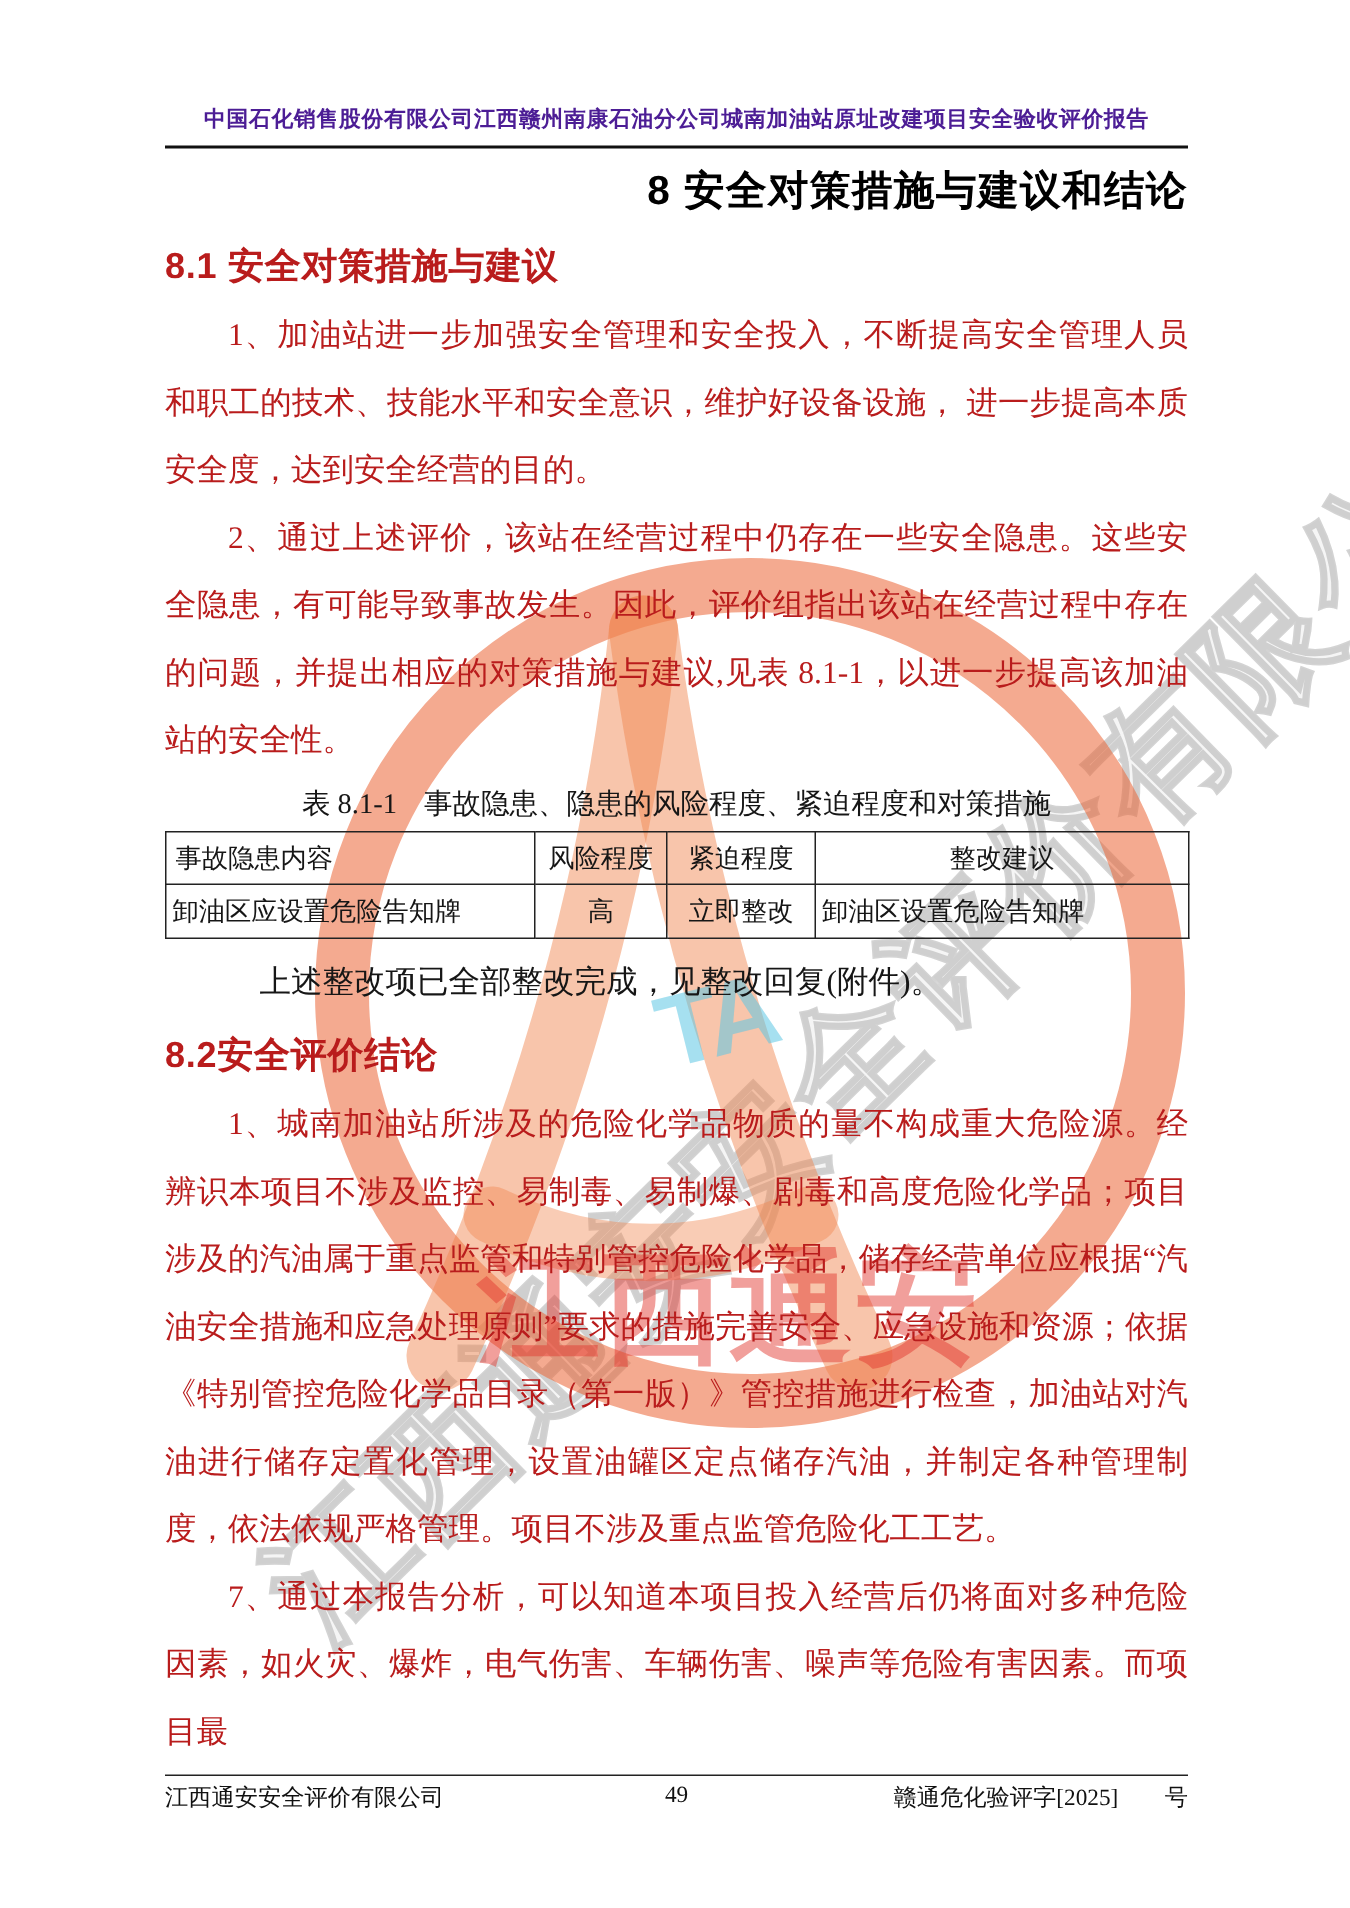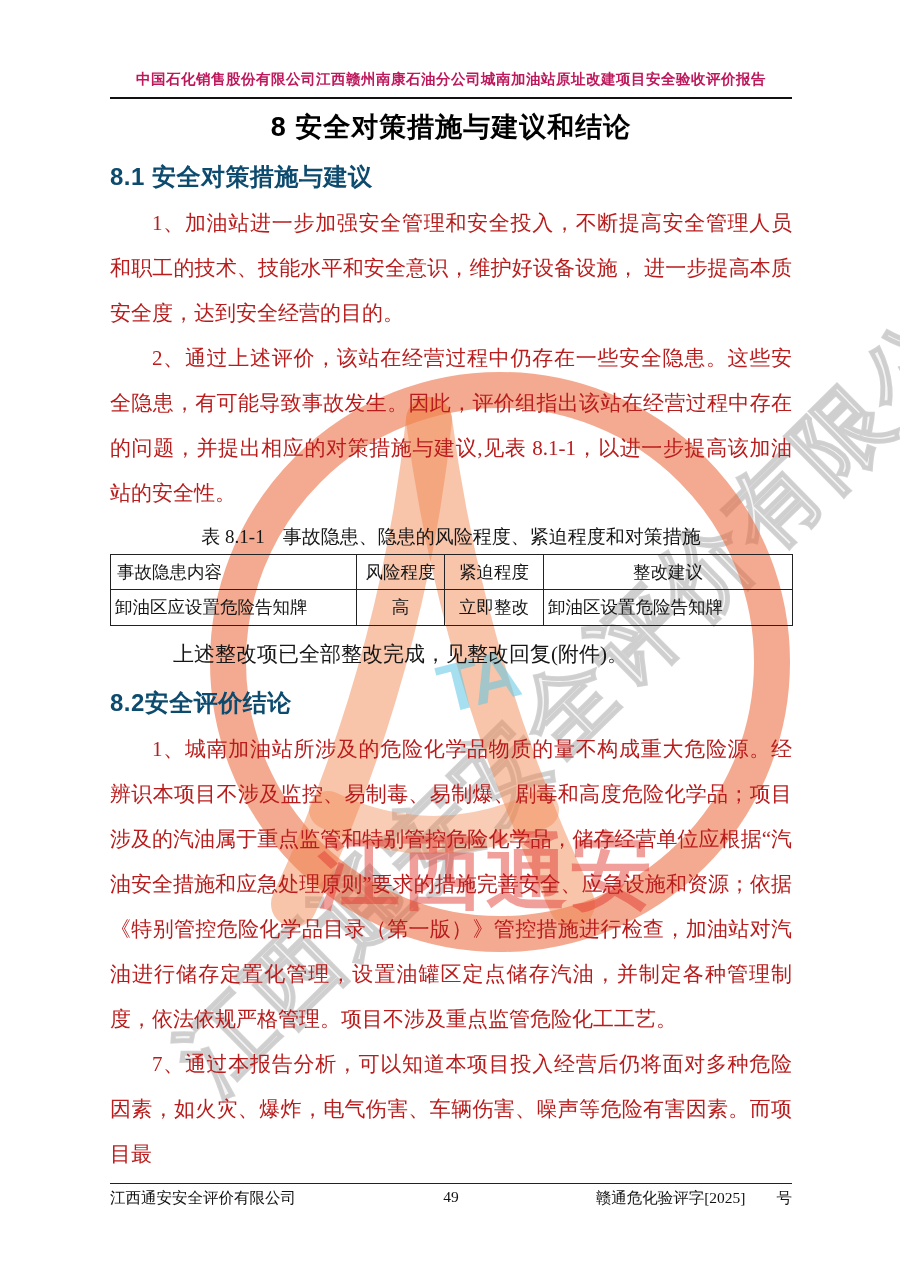--- a/index.html
+++ b/index.html
@@ -33,31 +33,31 @@
   .wm-brand{
     position:absolute;left:318px;top:818px;
     font-family:"Liberation Sans",sans-serif;font-weight:900;
     font-size:82px;letter-spacing:2px;white-space:nowrap;
     color:rgba(226,55,45,0.48);
   }
   
   .content{position:absolute;left:110px;top:70px;width:682px;z-index:1;}
   .running-head{
     font-size:14.5px;text-align:center;letter-spacing:0.5px;
-    color:#be185d;margin:0 0 8px 0;font-weight:bold;
+    color:#4c1d95;margin:0 0 8px 0;font-weight:bold;
   }
   .head-rule{border:0;border-top:2.5px solid #111;margin:0 0 10px 0;}
   .doc-title{
     font-family:"Liberation Sans",sans-serif;
-    font-size:27px;font-weight:bold;text-align:center;
+    font-size:27px;font-weight:bold;text-align:right;
     margin:8px 0 16px 0;letter-spacing:1px;color:#000;
   }
   .sec-heading{
     font-family:"Liberation Sans",sans-serif;
-    font-size:24px;font-weight:bold;color:#0c4a6e;
+    font-size:24px;font-weight:bold;color:#b91c1c;
     margin:10px 0 8px 0;letter-spacing:0.5px;
   }
   .body-par{
     font-size:21px;line-height:45px;text-align:justify;
     text-indent:2em;margin:0;color:#b91c1c;
   }
   .tbl-caption{
     font-size:19px;text-align:center;margin:8px 0 4px 0;line-height:26px;
   }
   .tbl-caption .cap-label{margin-right:18px;}

